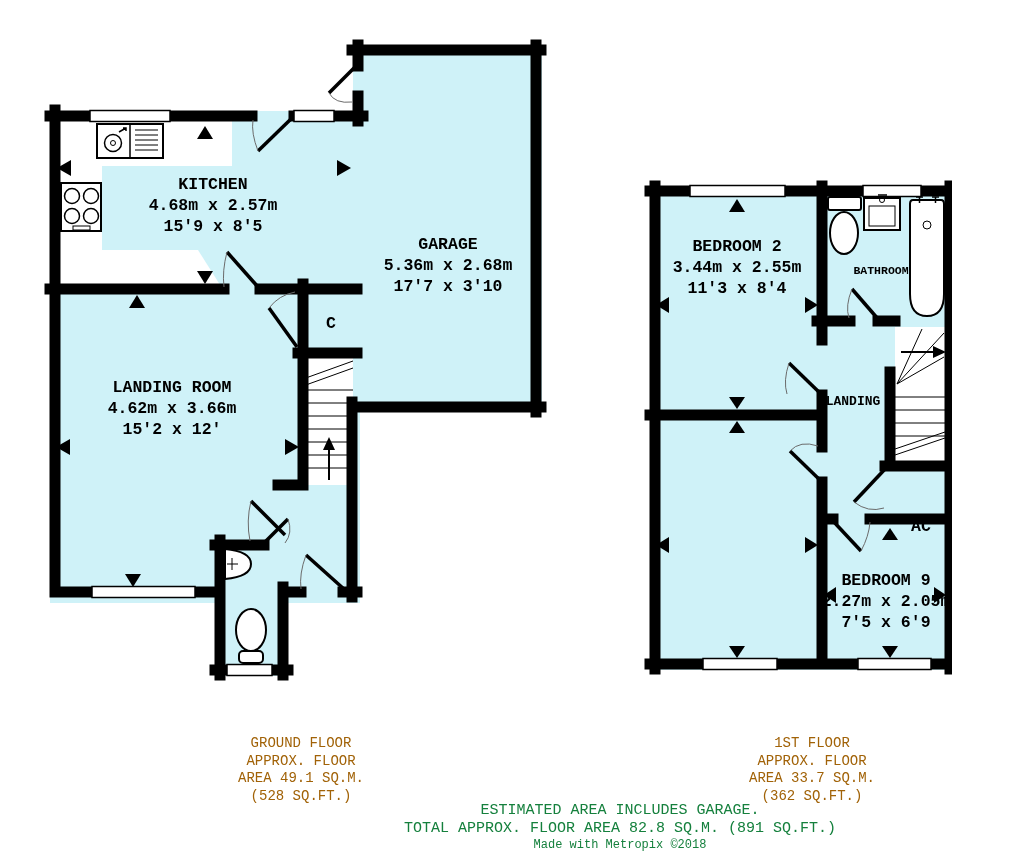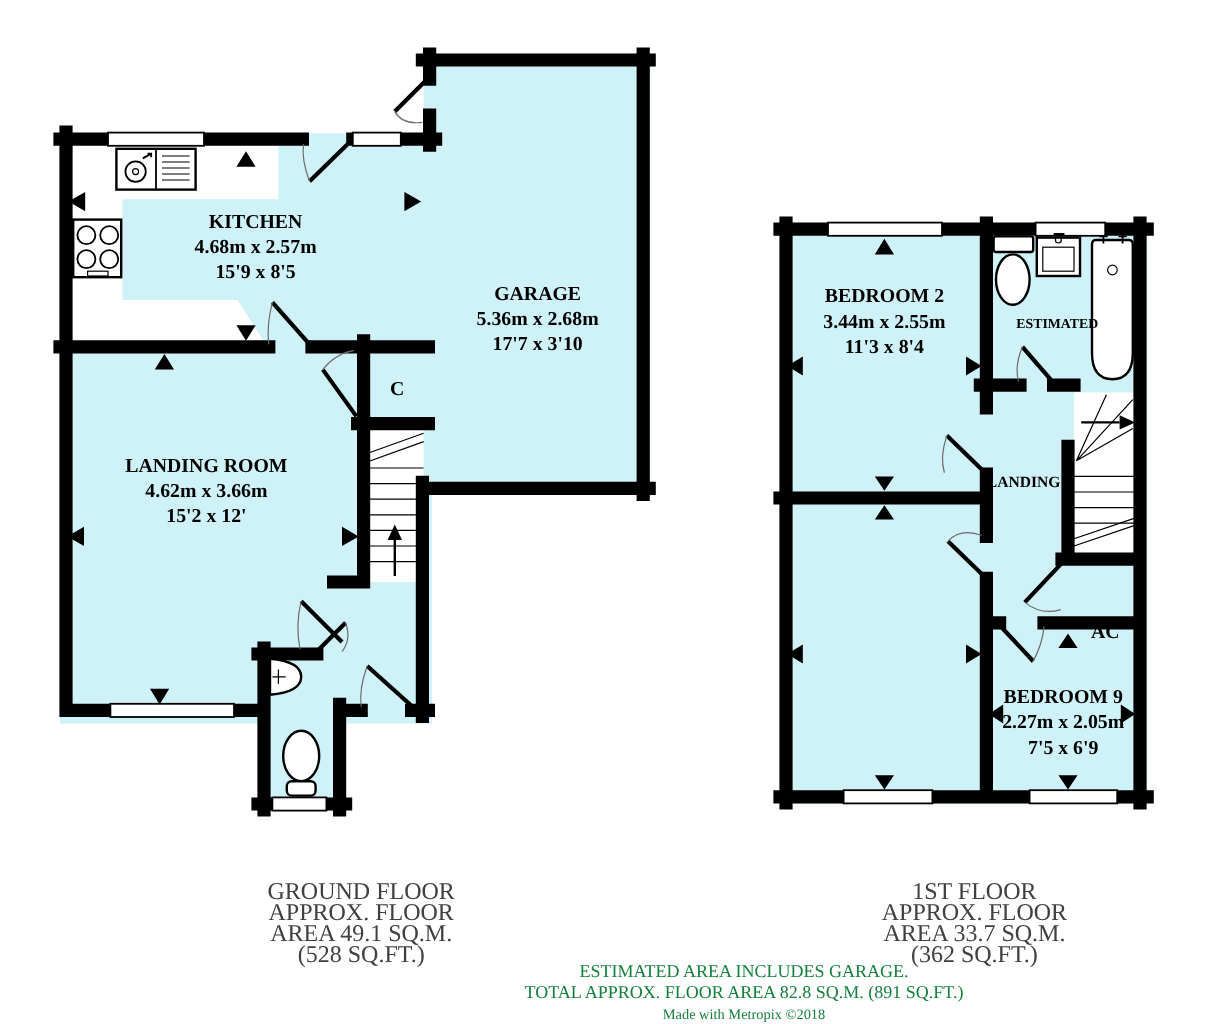--- a/index.html
+++ b/index.html
@@ -1,35 +1,35 @@
 <!DOCTYPE html>
 <html><head>
 <meta charset="utf-8">
 <style>
   html,body{margin:0;padding:0;background:#ffffff;}
-  .canvas{position:relative;width:1024px;height:853px;background:#ffffff;overflow:hidden;
-          font-family:Liberation Serif, serif;}
+  .canvas{position:relative;width:952px;height:853px;background:#ffffff;overflow:hidden;
+          font-family:Liberation Mono, monospace;}
   .plan-svg{position:absolute;left:0;top:0;}
   .room{fill:#CFF2F8;}
   .wht{fill:#ffffff;}
   .wall{stroke:#000;stroke-width:11;fill:none;stroke-linecap:square;}
   .win{fill:#fff;stroke:#000;stroke-width:1.5;}
   .leaf{stroke:#000;stroke-width:3.5;fill:none;}
   .arc{stroke:#6b6b6b;stroke-width:1;fill:none;}
   .thin{stroke:#000;stroke-width:1.5;fill:none;}
   .thin1{stroke:#000;stroke-width:1;fill:none;}
   .fix{stroke:#000;stroke-width:2;fill:#fff;}
   .arr{fill:#000;}
   .lbl{position:absolute;transform:translateX(-50%);text-align:center;color:#000;
        font-weight:bold;font-size:16.5px;line-height:21px;white-space:nowrap;}
   .lbl span{display:block;}
   .lbl-sm{font-size:11.5px;}
   .lbl-md{font-size:13px;}
-  .cap{position:absolute;transform:translateX(-50%);text-align:center;color:#404040;
-       font-weight:normal;font-size:20px;line-height:17.5px;white-space:nowrap;}
+  .cap{position:absolute;transform:translateX(-50%);text-align:center;color:#a16207;
+       font-weight:normal;font-size:14px;line-height:17.5px;white-space:nowrap;}
   .cap span{display:block;}
   .foot{position:absolute;transform:translateX(-50%);text-align:center;color:#15803d;
         font-size:15px;line-height:17.5px;white-space:nowrap;}
   .foot span{display:block;}
   .credit{font-size:12px;}
 </style>
 </head>
 <body>
 
 <div class="canvas">
@@ -247,21 +247,21 @@
     <span>C</span>
   </div>
 
   <div class="lbl" style="left:737px;top:236px;">
     <span>BEDROOM 2</span>
     <span>3.44m x 2.55m</span>
     <span>11'3 x 8'4</span>
   </div>
 
   <div class="lbl lbl-sm" style="left:881px;top:260px;">
-    <span>ESTIMATED</span>
+    <span>BATHROOM</span>
   </div>
 
   <div class="lbl lbl-md" style="left:853px;top:391px;">
     <span>LANDING</span>
   </div>
 
   <div class="lbl" style="left:921px;top:484px;margin-top:32px;">
     <span>AC</span>
   </div>
 

